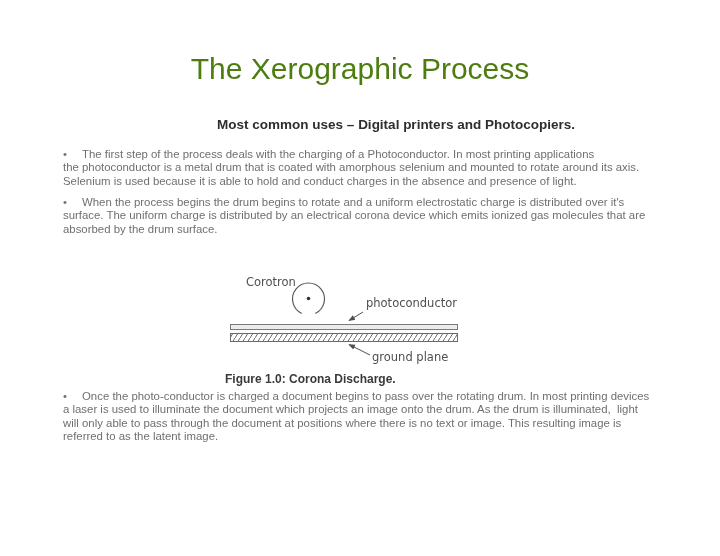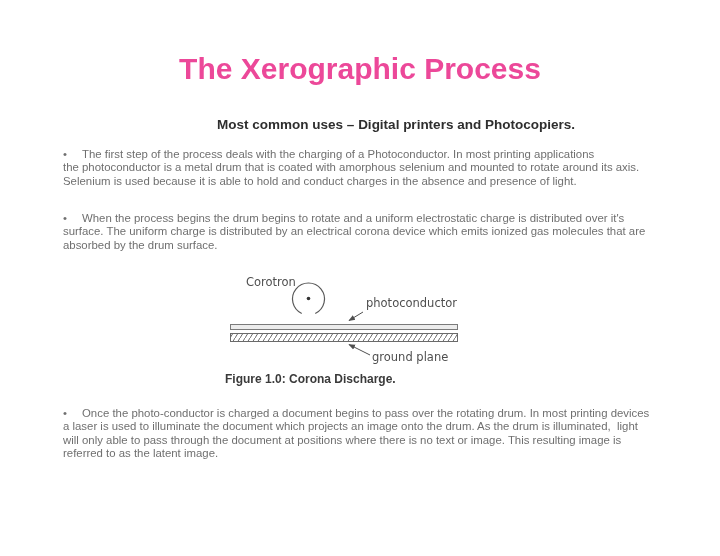--- a/index.html
+++ b/index.html
@@ -11,22 +11,22 @@
     overflow: hidden;
     font-family: "Liberation Sans", sans-serif;
   }
   .title {
     position: absolute;
     left: 0; top: 52px;
     width: 720px;
     margin: 0;
     text-align: center;
     font-size: 30px;
-    font-weight: 700;
-    color: #ec4899;
+    font-weight: 400;
+    color: #4d7c0f;
   }
   .subtitle {
     position: absolute;
     left: 0; top: 117px;
     width: 720px;
     margin: 0;
     text-align: center;
     font-size: 13.5px;
     font-weight: 700;
     color: #2e2e2e;
@@ -35,22 +35,22 @@
   .bullet {
     position: absolute;
     left: 63px;
     width: 592px;
     margin: 0;
     font-size: 11.4px;
     line-height: 13.4px;
     color: #6f6f6f;
   }
   .b1 { top: 148px; }
-  .b2 { top: 212px; }
-  .b3 { top: 407px; }
+  .b2 { top: 196px; }
+  .b3 { top: 390px; }
   .dot { margin-right: 15px; }
   .btext { white-space: pre-wrap; margin-top: 28px; }
   .figure {
     position: absolute;
     left: 220px; top: 266px;
     width: 250px; height: 104px;
   }
   .dlabel {
     font-size: 11.5px;
     fill: #4f4f4f;

